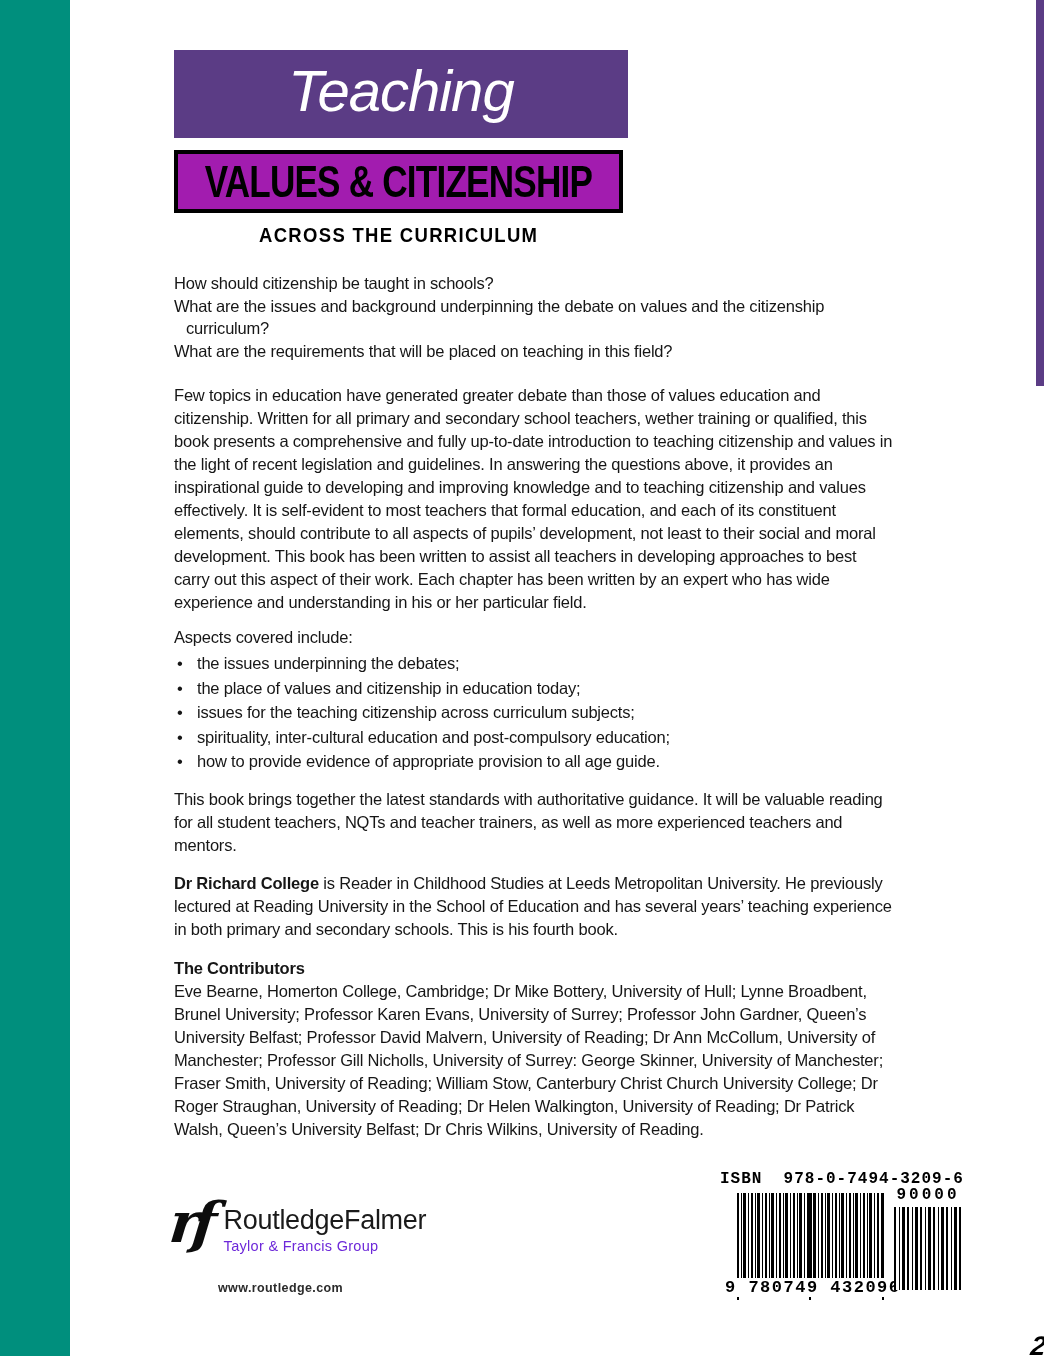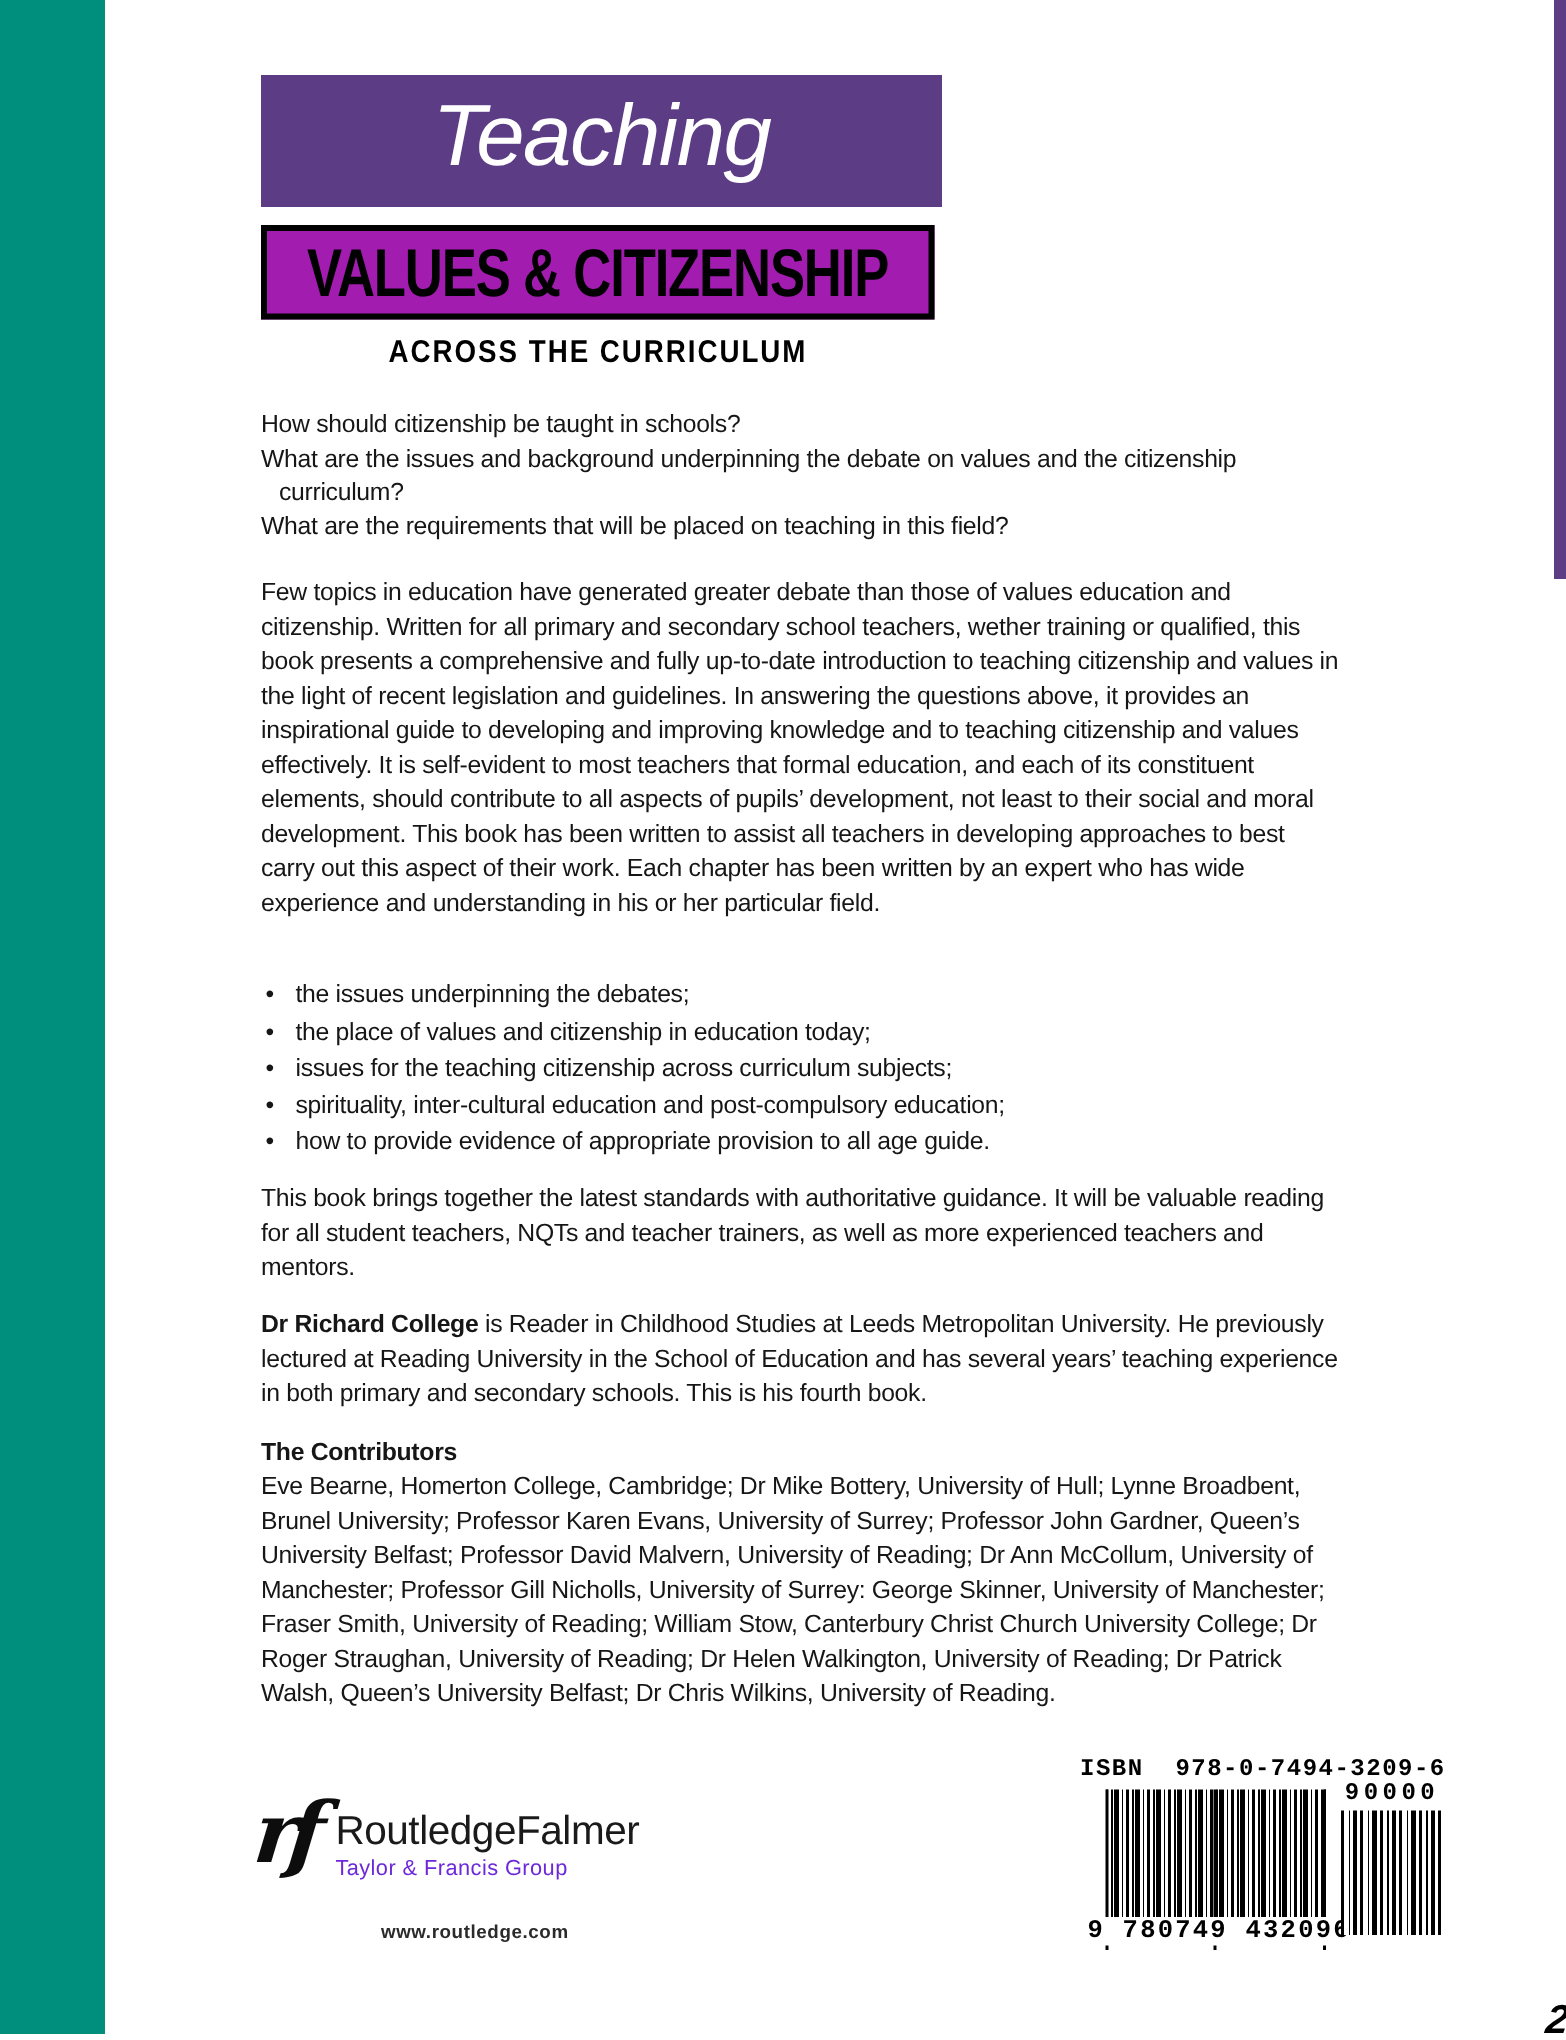--- a/index.html
+++ b/index.html
@@ -56,21 +56,21 @@
   
   .publisher { position:absolute; left:170px; top:1196px; display:flex; align-items:flex-start; }
   .rf-logo {
     font-family:"DejaVu Serif", serif; font-style:italic; font-weight:bold;
     font-size:56px; line-height:52px; letter-spacing:-7px; color:#0d0d0d;
     transform:skewX(-6deg); padding-right:14px;
   }
   .pub-text { padding-top:9px; }
   .pub-name { font-size:27px; color:#1a1a1a; letter-spacing:-0.3px; }
   .pub-group { font-size:14.5px; color:#6d28d9; margin-top:2px; letter-spacing:0.3px; }
-  .website { position:absolute; left:218px; top:1281px; font-size:12.5px; font-weight:bold; color:#2b2b2b; letter-spacing:0.4px;margin-left:36px; }
+  .website { position:absolute; left:218px; top:1281px; font-size:12.5px; font-weight:bold; color:#2b2b2b; letter-spacing:0.4px; }
 
   
   .mono { font-family:"Liberation Mono", monospace; font-weight:bold; color:#000; }
   .isbn-label { position:absolute; left:720px; top:1170px; font-size:16px; letter-spacing:1px; white-space:pre; }
   .barcode-main {
     position:absolute; left:737px; top:1193px; width:147px; height:99px;
     background:repeating-linear-gradient(90deg,
       #000 0px,#000 2px,#fff 2px,#fff 4px,#000 4px,#000 5px,#fff 5px,#fff 6px,
       #000 6px,#000 9px,#fff 9px,#fff 11px,#000 11px,#000 12px,#fff 12px,#fff 14px);
   }
@@ -114,20 +114,21 @@
   </div>
 
   <div class="text-col questions">
     <p class="question">How should citizenship be taught in schools?</p>
     <p class="question">What are the issues and background underpinning the debate on values and the citizenship curriculum?</p>
     <p class="question">What are the requirements that will be placed on teaching in this field?</p>
   </div>
 
   <div class="text-col description">Few topics in education have generated greater debate than those of values education and citizenship. Written for all primary and secondary school teachers, wether training or qualified, this book presents a comprehensive and fully up-to-date introduction to teaching citizenship and values in the light of recent legislation and guidelines. In answering the questions above, it provides an inspirational guide to developing and improving knowledge and to teaching citizenship and values effectively. It is self-evident to most teachers that formal education, and each of its constituent elements, should contribute to all aspects of pupils’ development, not least to their social and moral development. This book has been written to assist all teachers in developing approaches to best carry out this aspect of their work. Each chapter has been written by an expert who has wide experience and understanding in his or her particular field.</div>
 
+  <div class="text-col aspects-heading">Aspects covered include:</div>
 
   <ul class="text-col aspects-list">
     <li class="aspect-item"><span class="bullet">•</span><span>the issues underpinning the debates;</span></li>
     <li class="aspect-item"><span class="bullet">•</span><span>the place of values and citizenship in education today;</span></li>
     <li class="aspect-item"><span class="bullet">•</span><span>issues for the teaching citizenship across curriculum subjects;</span></li>
     <li class="aspect-item"><span class="bullet">•</span><span>spirituality, inter-cultural education and post-compulsory education;</span></li>
     <li class="aspect-item"><span class="bullet">•</span><span>how to provide evidence of appropriate provision to all age guide.</span></li>
   </ul>
 
   <div class="text-col summary">This book brings together the latest standards with authoritative guidance. It will be valuable reading for all student teachers, NQTs and teacher trainers, as well as more experienced teachers and mentors.</div>

